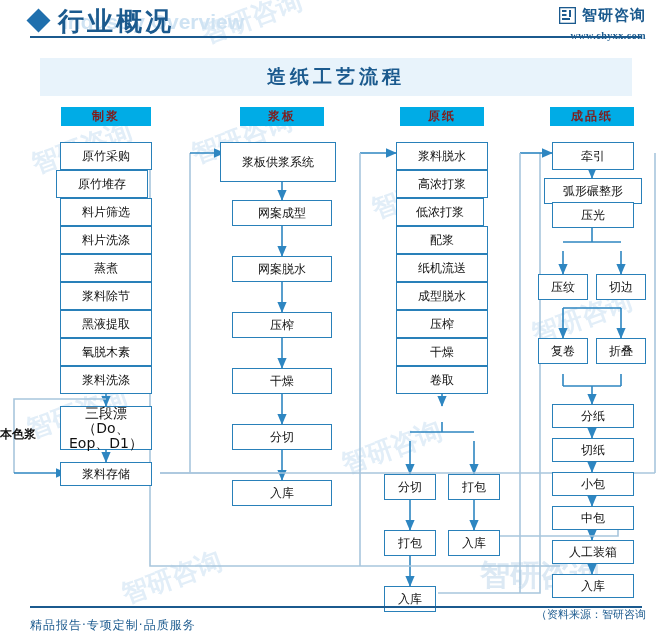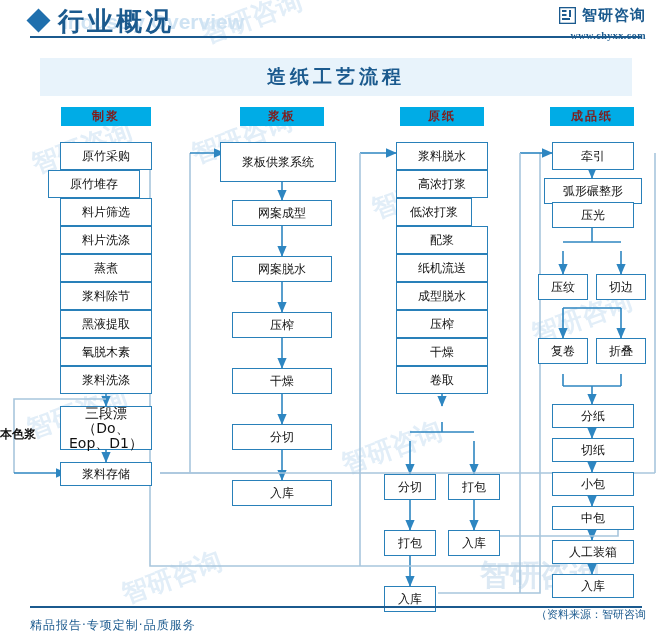--- a/index.html
+++ b/index.html
@@ -268,21 +268,21 @@
         <line x1="520" y1="57" x2="552" y2="57"></line>
       </g>
       <g stroke="#a8c6dd" stroke-width="1.6" fill="none">
         <path d="M360,57 L360,470"></path>
         <path d="M520,57 L520,497"></path>
       </g>
     </svg>
 
     <div class="col-head" style="left:61px; top:11px; width:90px;">制浆</div>
     <div class="node" style="left:60px; top:46px;  width:92px; height:28px;">原竹采购</div>
-    <div class="node" style="left:48px; top:74px;  width:92px; height:28px;">原竹堆存</div>
+    <div class="node" style="left:56px; top:74px;  width:92px; height:28px;">原竹堆存</div>
     <div class="node" style="left:60px; top:102px; width:92px; height:28px;">料片筛选</div>
     <div class="node" style="left:60px; top:130px; width:92px; height:28px;">料片洗涤</div>
     <div class="node" style="left:60px; top:158px; width:92px; height:28px;">蒸煮</div>
     <div class="node" style="left:60px; top:186px; width:92px; height:28px;">浆料除节</div>
     <div class="node" style="left:60px; top:214px; width:92px; height:28px;">黑液提取</div>
     <div class="node" style="left:60px; top:242px; width:92px; height:28px;">氧脱木素</div>
     <div class="node" style="left:60px; top:270px; width:92px; height:28px;">浆料洗涤</div>
     <div class="node two-line" style="left:60px; top:310px; width:92px; height:44px;">三段漂（Do、Eop、D1）</div>
     <div class="node" style="left:60px; top:366px; width:92px; height:24px;">浆料存储</div>
     <div class="side-label" style="left:0px; top:330px;">本色浆</div>
@@ -292,21 +292,21 @@
     <div class="node" style="left:232px; top:104px; width:100px; height:26px;">网案成型</div>
     <div class="node" style="left:232px; top:160px; width:100px; height:26px;text-align:center;">网案脱水</div>
     <div class="node" style="left:232px; top:216px; width:100px; height:26px;">压榨</div>
     <div class="node" style="left:232px; top:272px; width:100px; height:26px;">干燥</div>
     <div class="node" style="left:232px; top:328px; width:100px; height:26px;">分切</div>
     <div class="node" style="left:232px; top:384px; width:100px; height:26px;">入库</div>
 
     <div class="col-head" style="left:400px; top:11px; width:84px;">原纸</div>
     <div class="node" style="left:396px; top:46px;  width:92px; height:28px;">浆料脱水</div>
     <div class="node" style="left:396px; top:74px;  width:92px; height:28px;">高浓打浆</div>
-    <div class="node" style="left:396px; top:102px; width:76px; height:28px;">低浓打浆</div>
+    <div class="node" style="left:396px; top:102px; width:88px; height:28px;">低浓打浆</div>
     <div class="node" style="left:396px; top:130px; width:92px; height:28px;">配浆</div>
     <div class="node" style="left:396px; top:158px; width:92px; height:28px;">纸机流送</div>
     <div class="node" style="left:396px; top:186px; width:92px; height:28px;">成型脱水</div>
     <div class="node" style="left:396px; top:214px; width:92px; height:28px;">压榨</div>
     <div class="node" style="left:396px; top:242px; width:92px; height:28px;">干燥</div>
     <div class="node" style="left:396px; top:270px; width:92px; height:28px;">卷取</div>
 
     <div class="node" style="left:384px; top:378px; width:52px; height:26px;">分切</div>
     <div class="node" style="left:384px; top:434px; width:52px; height:26px;">打包</div>
     <div class="node" style="left:384px; top:490px; width:52px; height:26px;">入库</div>

